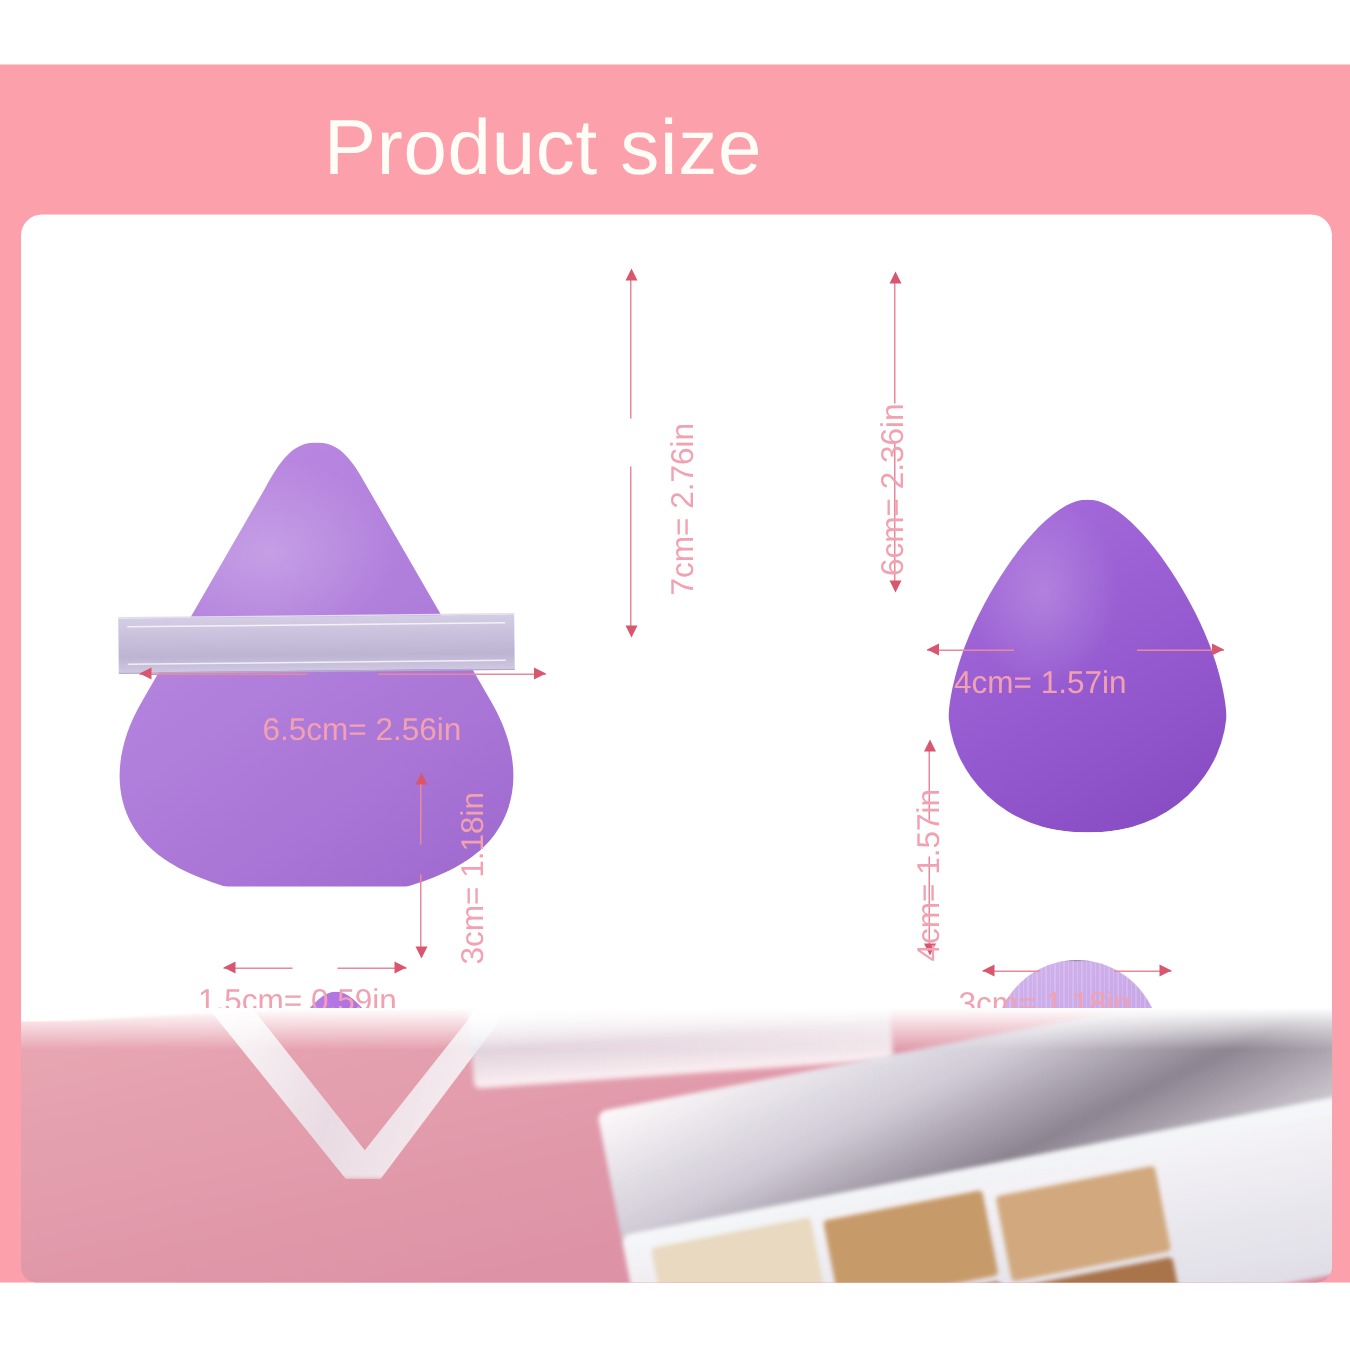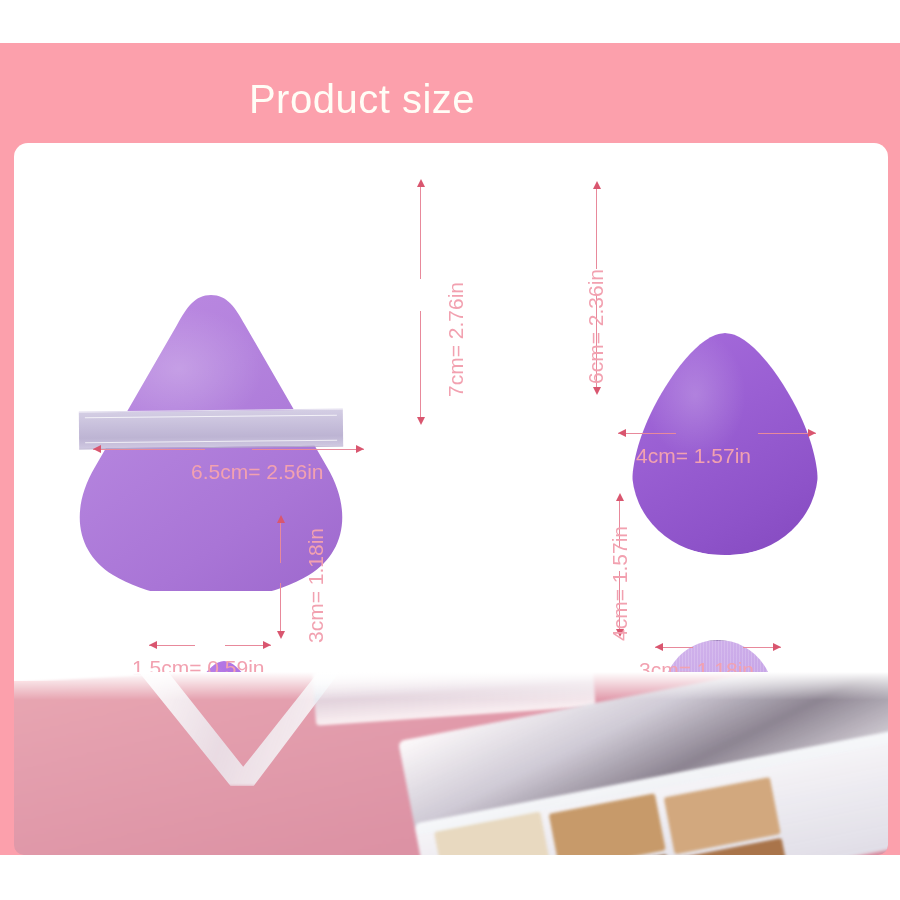--- a/index.html
+++ b/index.html
@@ -32,21 +32,21 @@
   }
 
   
   .title {
     position: absolute;
     left: 0;
     top: 70px;
     width: 724px;
     text-align: center;
     color: #fffdf6;
-    font-size: 40px;
+    font-size: 52px;
     font-weight: 400;
     letter-spacing: 0.5px;
     font-family: "Liberation Sans", sans-serif;
     line-height: 58px;
   }
 
   
   .card {
     position: absolute;
     left: 14px;
@@ -303,21 +303,21 @@
     <div class="puff-tri">
       <div class="body"></div>
       <div class="sheen"></div>
       <div class="strap"></div>
     </div>
 
     <div class="dim-line h" style="left:79px; top:306px; width:112px;"></div>
     <div class="dim-line h" style="left:238px; top:306px; width:112px;"></div>
     <div class="arrow left" style="left:79px;  top:302px;"></div>
     <div class="arrow right" style="left:342px; top:302px;"></div>
-    <div class="dim-label" style="left:161px; top:317px;margin-left:16px;">6.5cm= 2.56in</div>
+    <div class="dim-label" style="left:161px; top:332px;">6.5cm= 2.56in</div>
 
     <div class="dim-line v" style="left:406px; top:42px;  height:94px;"></div>
     <div class="dim-line v" style="left:406px; top:168px; height:110px;"></div>
     <div class="arrow up" style="left:403px; top:36px;"></div>
     <div class="arrow down" style="left:403px; top:274px;"></div>
     <div class="dim-label vertical" style="left:430px; top:254px;">7cm= 2.76in</div>
 
     <div class="sponge-lg">
       <div class="body"></div>
       <div class="sheen"></div>

